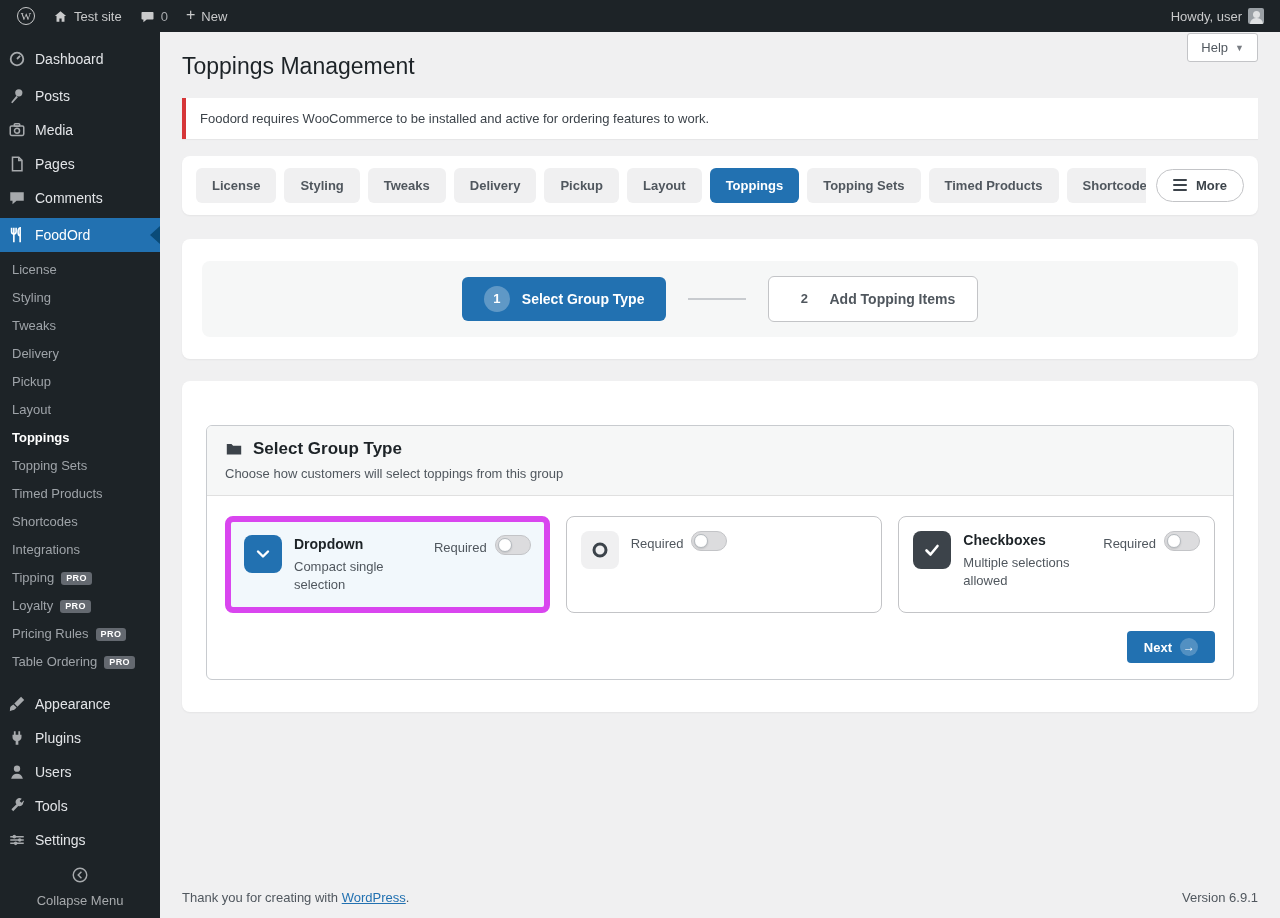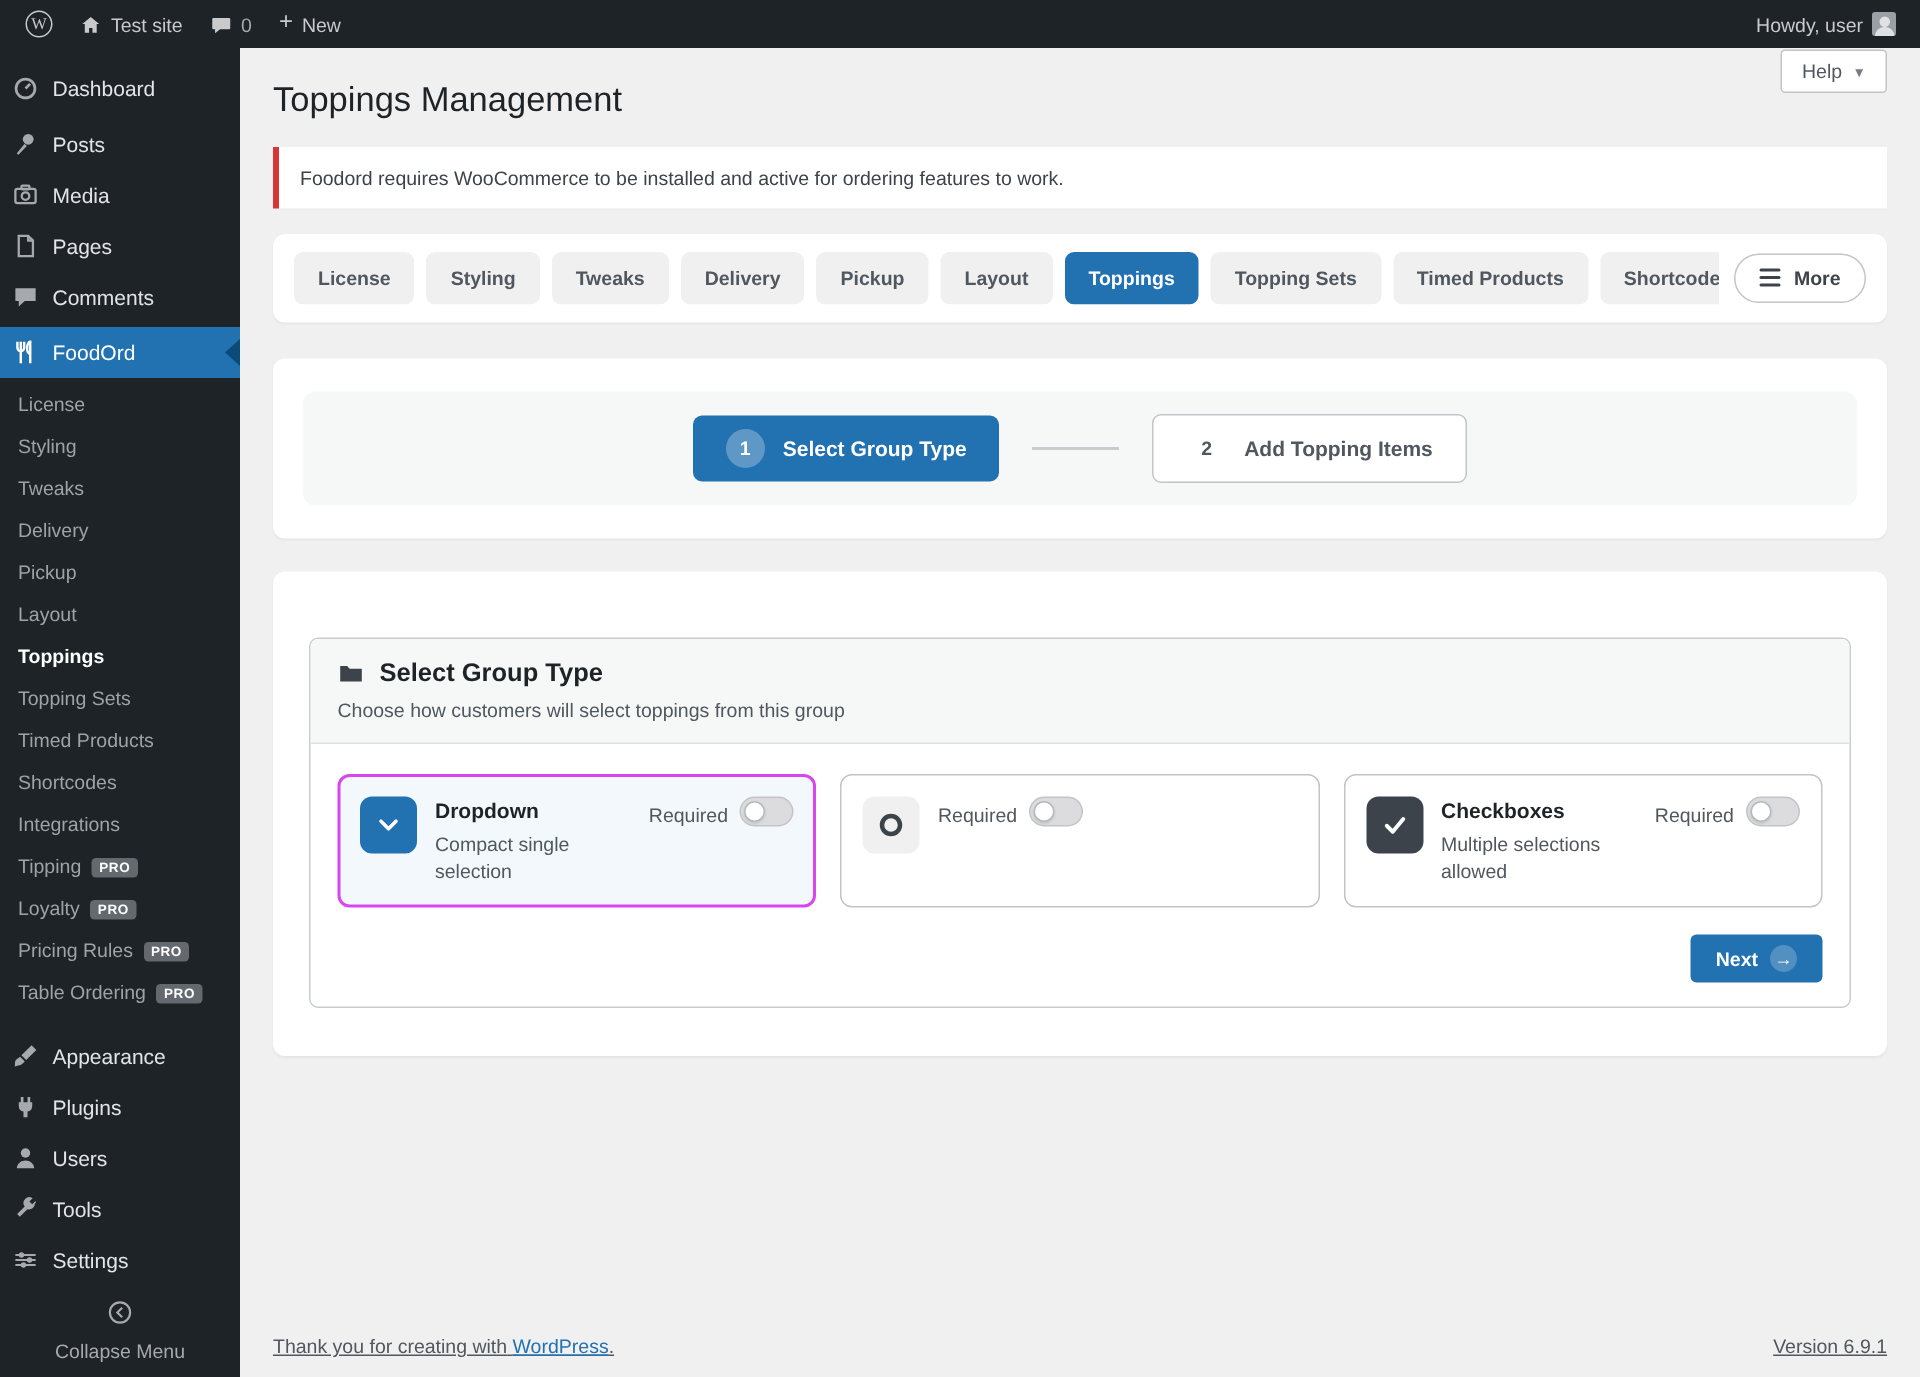--- a/index.html
+++ b/index.html
@@ -109,21 +109,21 @@
   .panel-header { background:#f6f7f7; border-bottom:1px solid #e0e0e0; padding:13px 18px 14px; }
   .panel-title-row { display:flex; align-items:center; gap:10px; font-size:17px; font-weight:700; color:#1d2327; }
   .panel-title-row .folder { display:flex; }
   .panel-subtitle { margin-top:7px; font-size:13px; color:#50575e; }
   .panel-body { padding:20px 18px 16px; }
   .options-row { display:flex; gap:16px; align-items:stretch; }
   .option-card {
     flex:1; display:flex; align-items:flex-start; gap:12px; padding:14px;
     border:1px solid #c3c4c7; border-radius:8px; background:#fff; cursor:pointer;
   }
-  .option-card.selected { border:2px solid #d946ef; background:#f2f8fc; padding:13px; }
+  .option-card.selected { border:6px solid #d946ef; background:#f2f8fc; padding:13px; }
   .opt-icon { width:38px; height:38px; border-radius:8px; display:flex; align-items:center; justify-content:center; flex-shrink:0; }
   .opt-icon.blue { background:#2271b1; }
   .opt-icon.light { background:#f0f0f1; }
   .opt-icon.dark { background:#3c434a; }
   .opt-text { flex:1; min-width:0; }
   .opt-title { font-size:14px; font-weight:700; color:#1d2327; margin-top:1px; }
   .opt-desc { font-size:13px; color:#50575e; margin-top:6px; line-height:1.4; }
   .opt-right { display:flex; flex-direction:row; align-items:flex-end; gap:8px; flex-shrink:0; }
   .required-label { font-size:13px; color:#50575e; }
   .toggle { width:36px; height:20px; border-radius:10px; background:#dcdcde; border:1px solid #c3c4c7; position:relative; cursor:pointer; }
@@ -134,21 +134,21 @@
   }
   .next-row { display:flex; justify-content:flex-end; margin-top:18px; }
   .next-btn {
     display:flex; align-items:center; gap:8px; background:#2271b1; color:#fff;
     border:none; border-radius:4px; padding:7px 17px; font-size:13px; font-weight:600;
     font-family:"Liberation Sans", sans-serif; cursor:pointer;
   }
   .next-arrow-circle { width:18px; height:18px; border-radius:50%; background:rgba(255,255,255,.22); display:flex; align-items:center; justify-content:center; font-size:12px; line-height:1; }
 
   
-  .footer { margin-top:auto; display:flex; justify-content:space-between; align-items:flex-end; padding-bottom:13px; font-size:13px; color:#50575e;text-decoration:underline; }
+  .footer { margin-top:auto; display:flex; justify-content:space-between; align-items:flex-end; padding-bottom:13px; font-size:13px; color:#50575e; }
   .footer a { color:#2271b1; }
 </style>
 </head>
 <body>
 
 <div class="admin-bar">
   <div class="ab-item">
     <span class="wp-logo-circle">W</span>
   </div>
   <div class="ab-item">

